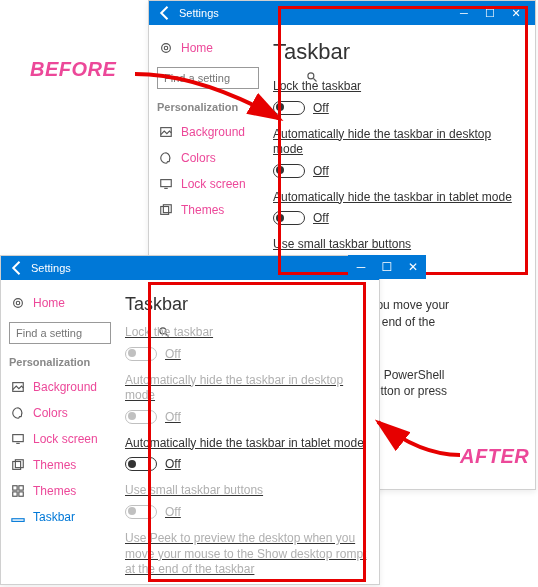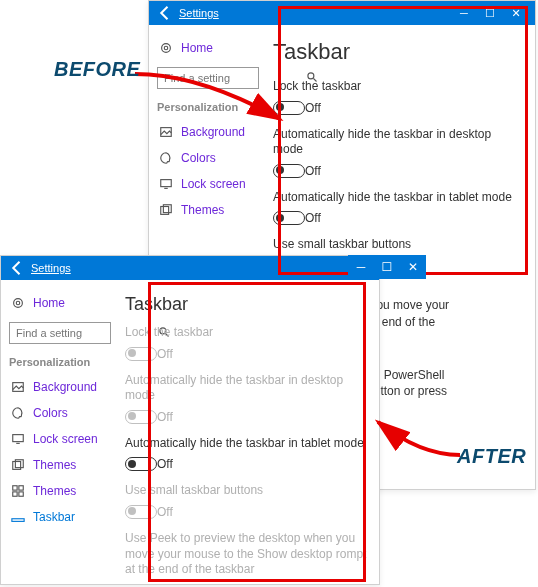--- a/index.html
+++ b/index.html
@@ -28,90 +28,89 @@
     background: #0078d7;
     color: #fff;
     display: flex;
     align-items: center;
     padding: 0 6px;
     font-size: 11px;
   }
   .titlebar .back {
     width: 20px; display: flex; align-items: center; justify-content: center;
   }
-  .titlebar .title { flex: 1; padding-left: 4px; text-decoration: underline; }
+  .titlebar .title { flex: 1; padding-left: 4px; }
   .wincontrols {
     position: absolute; display: flex; height: 24px;
     background: #0078d7;
   }
   .wc-before { left: 348px; top: 255px; width: 78px; z-index: 60; }
   .wincontrols > div {
     flex: 1; display: flex; align-items: center; justify-content: center;
     color: #fff; font-size: 12px;
   }
   
   .tb-controls { display:flex; margin-left:auto; }
   .tb-controls > div { width:26px; text-align:center; }
 
   .body { display: flex; height: calc(100% - 24px); }
   .sidebar { width: 118px; padding: 10px 8px 0 8px; }
   .main { flex: 1; padding: 14px 12px 0 6px; overflow: hidden; }
 
   .nav-item {
     display: flex; align-items: center; gap: 8px;
-    padding: 6px 2px; font-size: 12px; color: #6d28d9;
+    padding: 6px 2px; font-size: 12px; color: #ec4899;
   }
   .nav-item.selected { color: #0078d7; }
   .nav-icon { width: 14px; height: 14px; display:flex; align-items:center; justify-content:center; }
   .nav-icon svg { width: 14px; height: 14px; stroke: #555; fill: none; stroke-width: 1.3; }
   .nav-item.selected .nav-icon svg { stroke: #0078d7; }
 
   .search {
     display: flex; align-items: center;
     border: 1px solid #999; margin: 6px 0 12px 0;
     height: 22px; padding: 0 6px;
   }
   .search input {
     border: none; outline: none; flex: 1; font-size: 11px; background: transparent;
   }
   .search .sicon svg { width:12px; height:12px; stroke:#555; fill:none; stroke-width:1.5; }
 
   .section-label { font-size: 11px; color: #888; margin: 4px 0 6px 0; font-weight: bold; }
 
   h1.pg { font-weight: 300; font-size: 22px; margin-bottom: 14px; }
-  .setting { margin-bottom: 12px; }
+  .setting { margin-bottom: 12px; text-decoration: underline; }
   .setting .lbl { font-size: 12px; margin-bottom: 6px; line-height: 1.3; }
   .setting.disabled .lbl, .setting.disabled .state { color: #b0b0b0; }
-  .toggle-row { display: flex; }
+  .toggle-row { display: flex; gap: 8px; }
   .toggle {
     width: 32px; height: 14px; border: 1.5px solid #333; border-radius: 8px;
     position: relative; background: #fff;
   }
   .toggle .knob {
     width: 8px; height: 8px; background: #333; border-radius: 50%;
     position: absolute; left: 2px; top: 1.2px;
   }
   .setting.disabled .toggle { border-color: #c0c0c0; }
   .setting.disabled .toggle .knob { background: #c0c0c0; }
   .state { font-size: 12px; }
 
   .red-box {
     position: absolute; border: 3px solid #e60000; z-index: 50; pointer-events: none;
   }
   .rb-before { left: 278px; top: 6px; width: 250px; height: 269px; }
   .rb-after  { left: 148px; top: 282px; width: 218px; height: 300px; }
 
   .label-red {
-    position: absolute; color: #0c4a6e; font-weight: 800; font-style: italic;
+    position: absolute; color: #ec4899; font-weight: 800; font-style: italic;
     font-size: 20px; letter-spacing: 0.5px; z-index: 70;
     font-family: Arial, sans-serif;
-    margin-left: 24px;
   }
   .lab-before { left: 30px; top: 58px; }
-  .lab-after  { left: 433px; top: 445px; }
+  .lab-after  { left: 460px; top: 445px; }
 
   .arrow { position: absolute; z-index: 65; }
   .arrow svg { overflow: visible; }
 
   .truncated { font-size: 12px; color: #333; line-height:1.4; padding-top:6px; }
 </style>
 </head>
 <body>
 
 <div class="window win-before">

